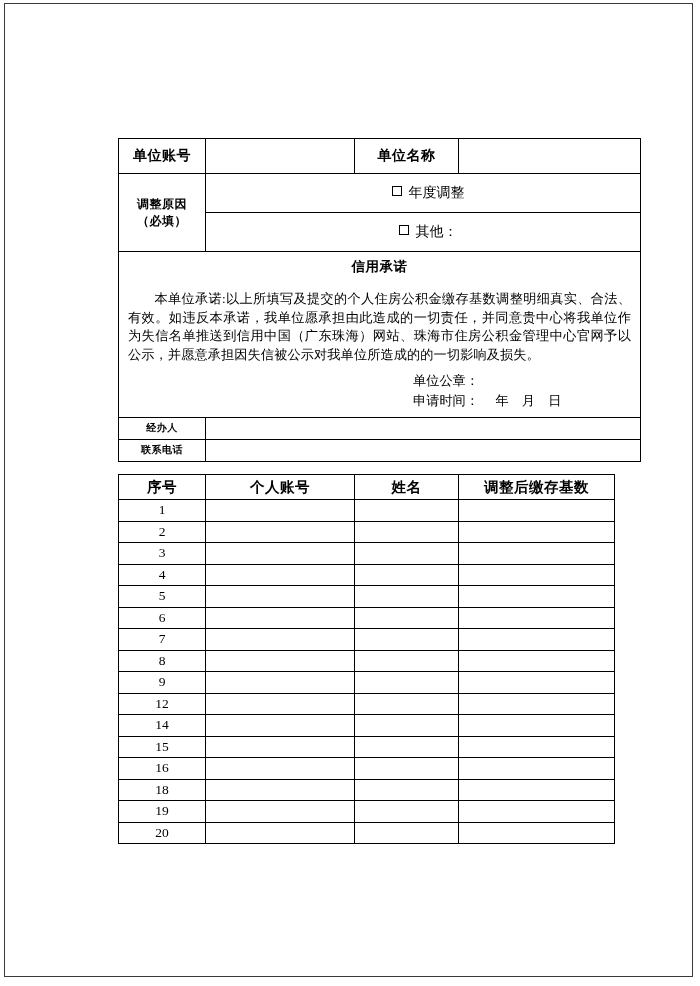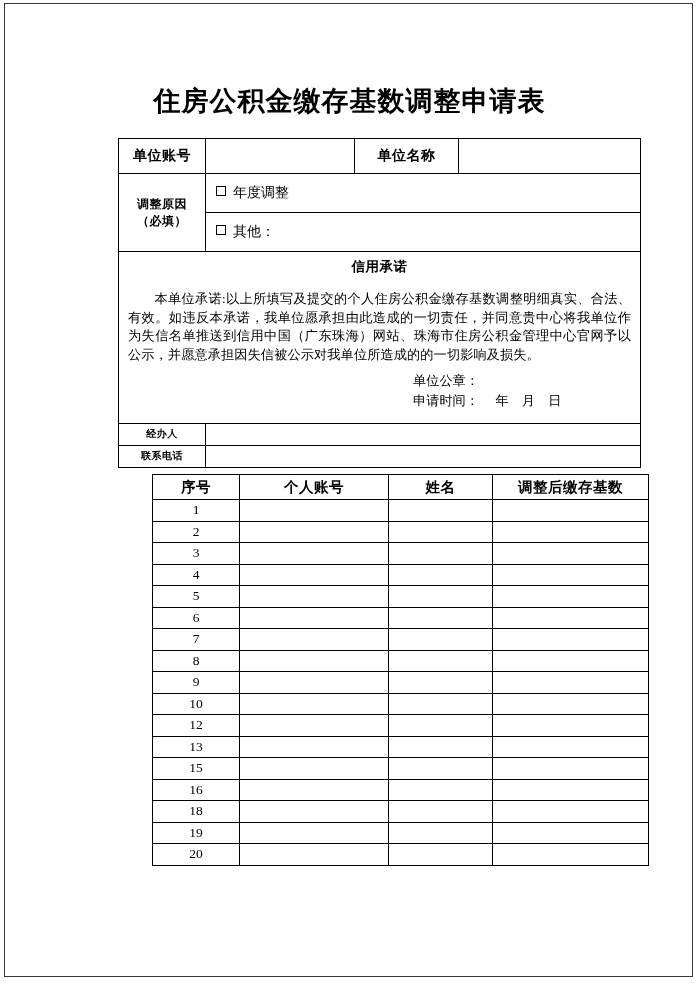--- a/index.html
+++ b/index.html
@@ -74,21 +74,21 @@
     font-weight: bold;
     font-size: 12px;
     line-height: 1.35;
     letter-spacing: 0.5px;
   }
   .fill { background: #ffffff; }
 
   .reason-cell {
     padding-left: 10px !important;
     font-size: 14px;
-    text-align: left;
+    text-align: center;
     height: 38px !important;
   }
   .cb {
     display: inline-block;
     width: 10px;
     height: 10px;
     border: 1px solid #000;
     box-sizing: border-box;
     margin-right: 7px;
     vertical-align: 1px;
@@ -110,36 +110,35 @@
   #commit-body {
     font-size: 13.2px;
     line-height: 1.42;
     text-align: justify;
     text-justify: inter-ideograph;
     text-indent: 2em;
     letter-spacing: 0.1px;
   }
   #sign-block {
     margin-top: 6px;
-    margin-bottom: 8px;
+    margin-bottom: 2px;
     font-size: 13.2px;
     line-height: 1.5;
     padding-left: 285px;
   }
   #sign-block .sign-row { white-space: pre; }
 
   .small-label-row td { height: 21px !important; }
   .small-label-row .lbl { font-size: 10px; }
 
   
   #list-table {
     left: 113px;
     top: 470px;
     width: 496px;
-    margin-left: 34px;
   }
   #list-table td {
     height: 20.5px;
     text-align: center;
     font-size: 13px;
   }
   #list-table thead td {
     height: 24px;
     font-weight: bold;
     font-size: 14.5px;
@@ -148,21 +147,20 @@
   #list-table .idx {
     font-size: 13.5px;
     font-family: "Liberation Serif", "DejaVu Serif", serif;
   }
 </style>
 </head>
 <body>
 
 <div id="page">
 
-  <div id="doc-title">住房公积金缴存基数调整申请表</div>
 
   <table id="top-table" class="form-table">
     <colgroup>
       <col style="width:87px">
       <col style="width:149px">
       <col style="width:104px">
       <col style="width:182px">
     </colgroup>
     <tbody>
       <tr>
@@ -275,33 +273,27 @@
           <td></td>
           <td></td>
         </tr>
         <tr>
           <td class="idx">9</td>
           <td></td>
           <td></td>
           <td></td>
         </tr>
         <tr>
-          <td class="idx">10</td>
-          <td></td>
-          <td></td>
-          <td></td>
-        </tr>
-        <tr>
           <td class="idx">12</td>
           <td></td>
           <td></td>
           <td></td>
         </tr>
         <tr>
-          <td class="idx">13</td>
+          <td class="idx">14</td>
           <td></td>
           <td></td>
           <td></td>
         </tr>
         <tr>
           <td class="idx">15</td>
           <td></td>
           <td></td>
           <td></td>
         </tr>

